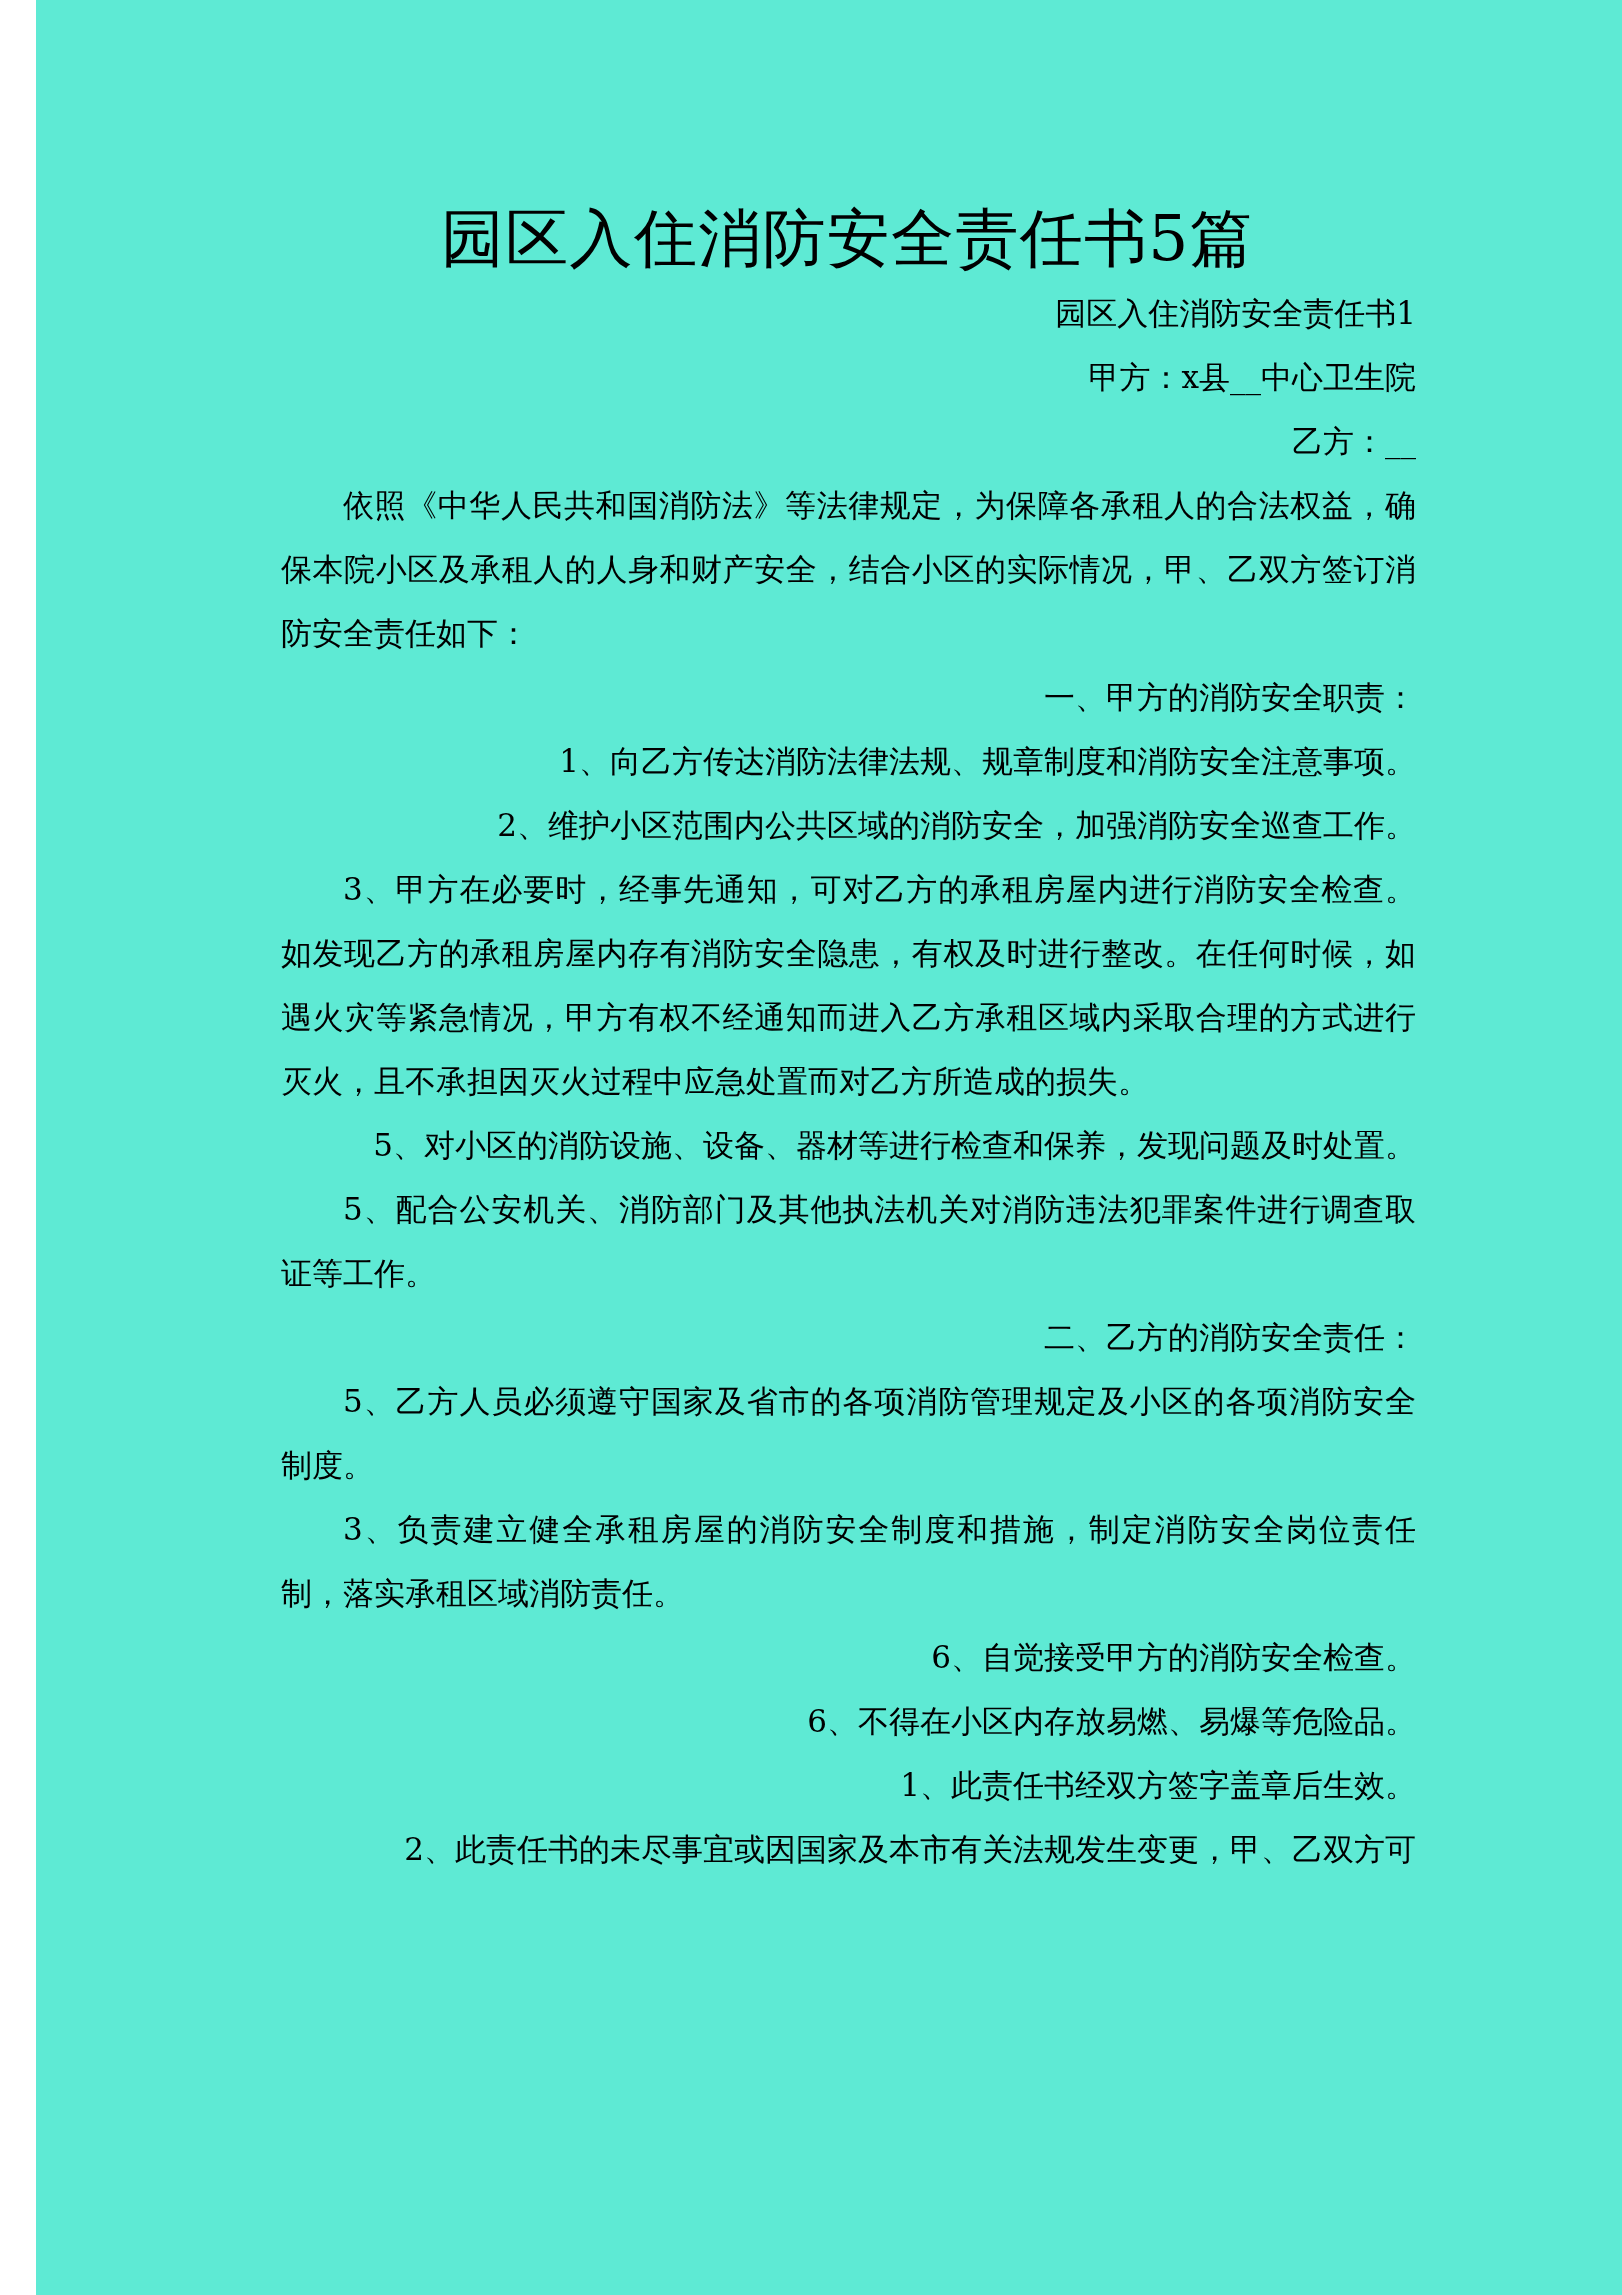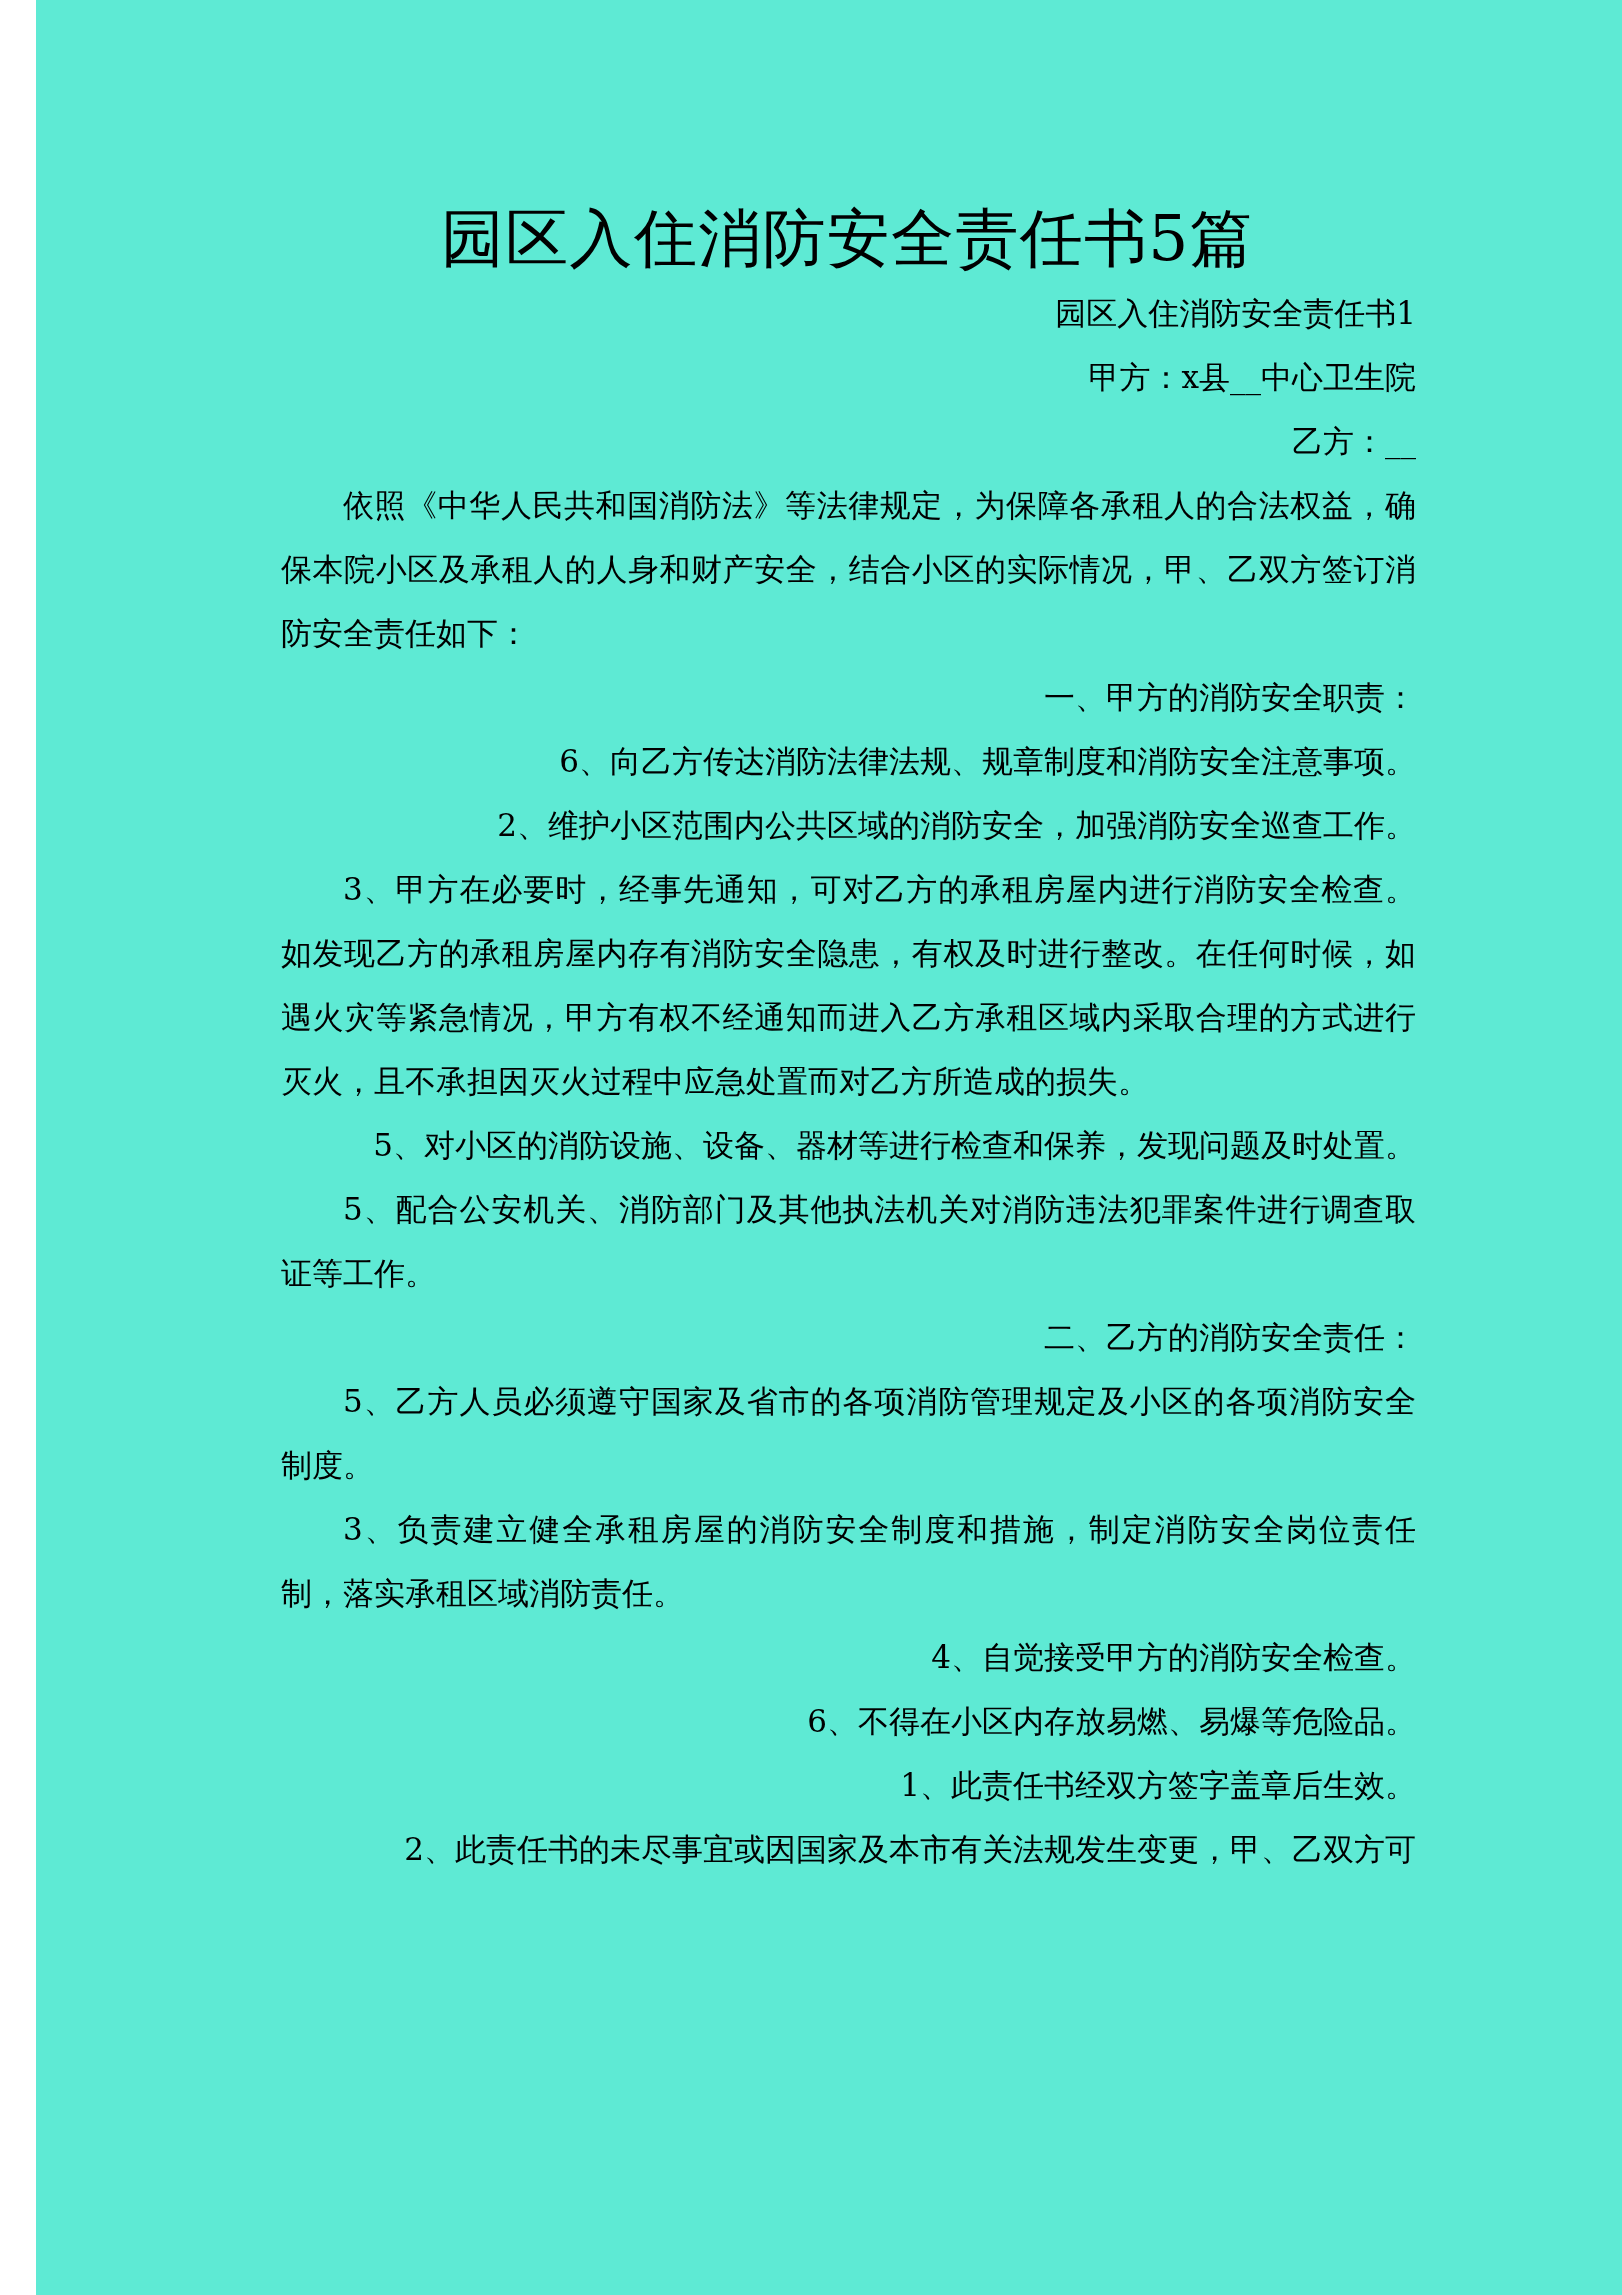--- a/index.html
+++ b/index.html
@@ -60,27 +60,27 @@
 
 <div class="page">
   <h1 class="title">园区入住消防安全责任书5篇</h1>
 
   <div class="body-text">
     <p class="para no-justify">园区入住消防安全责任书1</p>
     <p class="para no-justify">甲方：x县__中心卫生院</p>
     <p class="para no-justify">乙方：__</p>
     <p class="para">依照《中华人民共和国消防法》等法律规定，为保障各承租人的合法权益，确保本院小区及承租人的人身和财产安全，结合小区的实际情况，甲、乙双方签订消防安全责任如下：</p>
     <p class="para no-justify">一、甲方的消防安全职责：</p>
-    <p class="para no-justify">6、向乙方传达消防法律法规、规章制度和消防安全注意事项。</p>
+    <p class="para no-justify">1、向乙方传达消防法律法规、规章制度和消防安全注意事项。</p>
     <p class="para no-justify">2、维护小区范围内公共区域的消防安全，加强消防安全巡查工作。</p>
     <p class="para">3、甲方在必要时，经事先通知，可对乙方的承租房屋内进行消防安全检查。如发现乙方的承租房屋内存有消防安全隐患，有权及时进行整改。在任何时候，如遇火灾等紧急情况，甲方有权不经通知而进入乙方承租区域内采取合理的方式进行灭火，且不承担因灭火过程中应急处置而对乙方所造成的损失。</p>
     <p class="para no-justify">5、对小区的消防设施、设备、器材等进行检查和保养，发现问题及时处置。</p>
     <p class="para">5、配合公安机关、消防部门及其他执法机关对消防违法犯罪案件进行调查取证等工作。</p>
     <p class="para no-justify">二、乙方的消防安全责任：</p>
     <p class="para">5、乙方人员必须遵守国家及省市的各项消防管理规定及小区的各项消防安全制度。</p>
     <p class="para">3、负责建立健全承租房屋的消防安全制度和措施，制定消防安全岗位责任制，落实承租区域消防责任。</p>
-    <p class="para no-justify">4、自觉接受甲方的消防安全检查。</p>
+    <p class="para no-justify">6、自觉接受甲方的消防安全检查。</p>
     <p class="para no-justify">6、不得在小区内存放易燃、易爆等危险品。</p>
     <p class="para no-justify">1、此责任书经双方签字盖章后生效。</p>
     <p class="para no-justify">2、此责任书的未尽事宜或因国家及本市有关法规发生变更，甲、乙双方可</p>
   </div>
 </div>
 
 
 </body></html>

